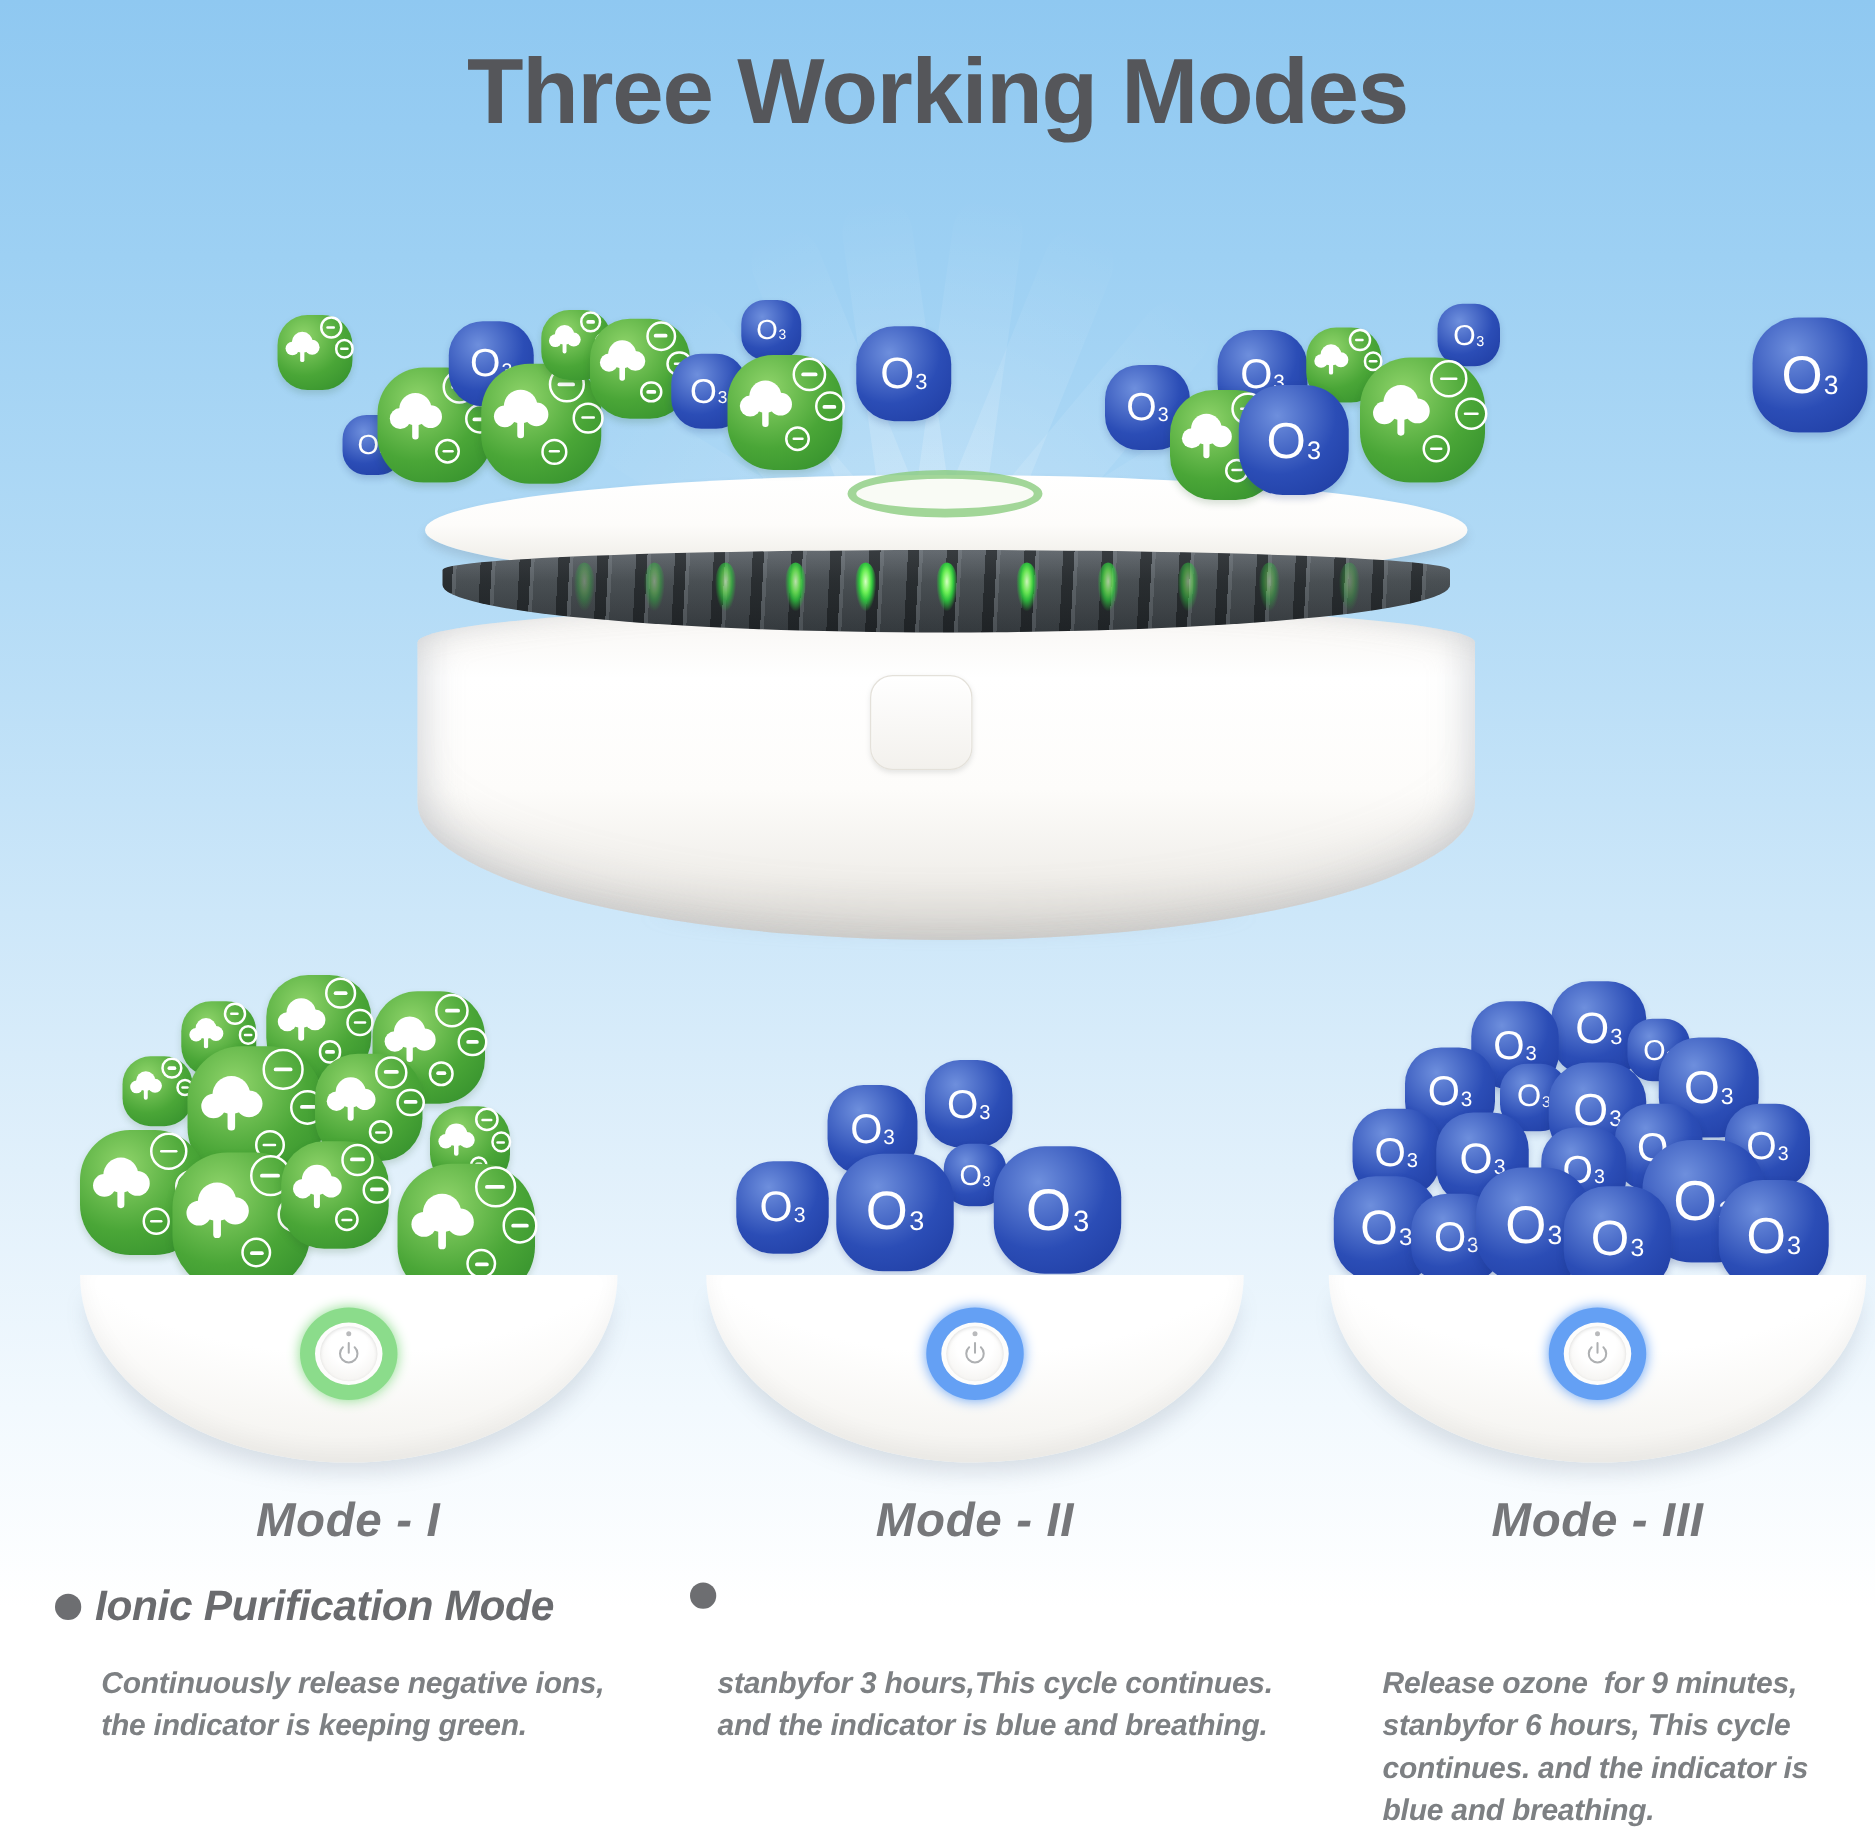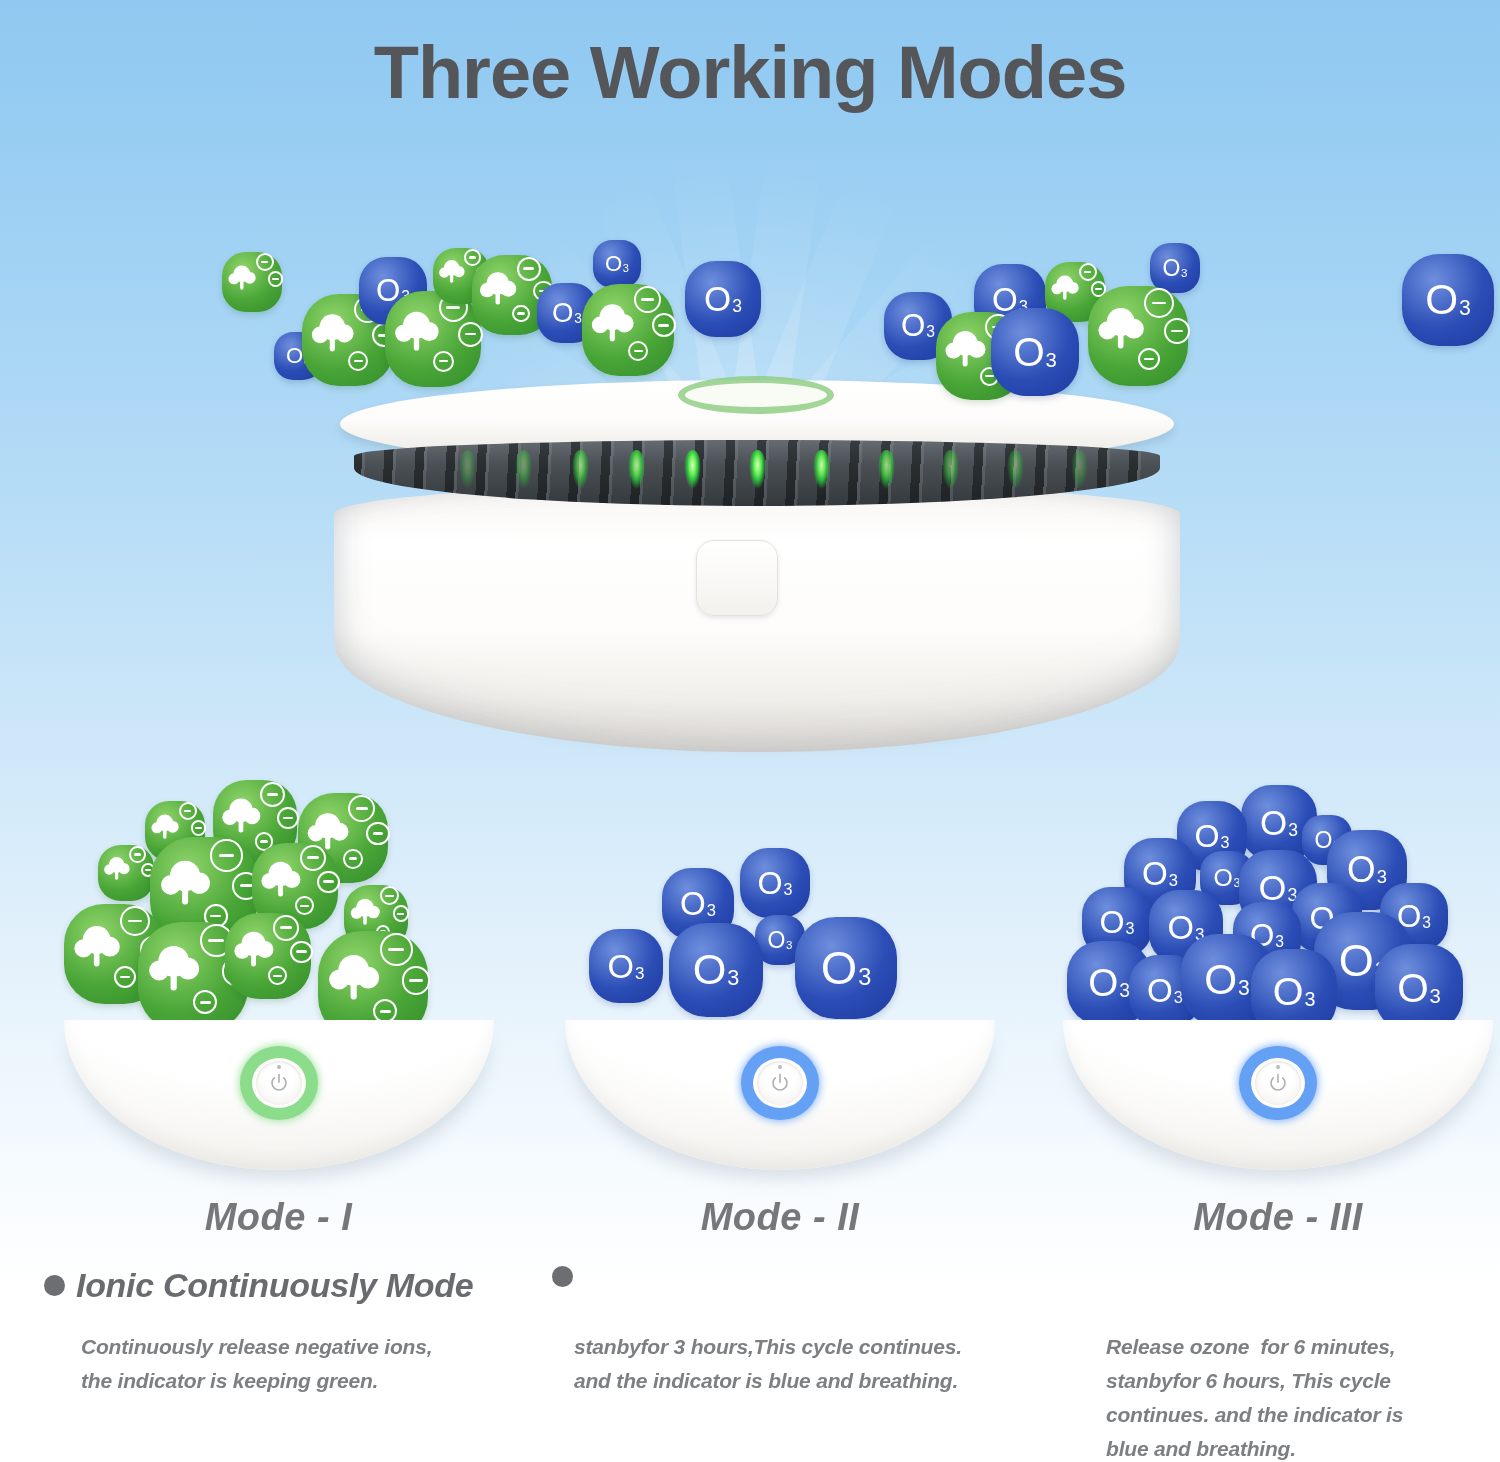--- a/index.html
+++ b/index.html
@@ -120,21 +120,21 @@
     font-size:38px;font-weight:700;color:#76777a;letter-spacing:0.5px;
   }
   .mode-heading{
     position:absolute;top:246px;left:18px;right:0;
     display:flex;align-items:center;gap:11px;
     font-size:34px;font-weight:700;color:#6a6b6e;letter-spacing:-0.3px;white-space:nowrap;
   }
   .bullet{width:21px;height:21px;border-radius:50%;background:#6d6e71;flex-shrink:0;}
   .mode-desc{position:absolute;top:310px;white-space:pre-wrap;}
   .desc-line{
-    font-size:21px;font-weight:700;color:#7d8083;line-height:34px;
+    font-size:24px;font-weight:700;color:#7d8083;line-height:34px;
     letter-spacing:-0.2px;white-space:pre;
   }
 </style>
 </head>
 <body>
 
 <div id="canvas">
 
   <div class="page-title">Three Working Modes</div>
 
@@ -762,21 +762,21 @@
             <svg class="power-glyph" viewBox="0 0 32 32">
               <path d="M16 5.5 L16 15"></path>
               <path d="M10.2 9.6 A 8.6 8.6 0 1 0 21.8 9.6"></path>
             </svg>
           </div>
         </div>
       </div>
       <div class="mode-label">Mode - I</div>
       <div class="mode-heading">
         <span class="bullet"></span>
-        <span>Ionic Continuously Mode</span>
+        <span>Ionic Purification Mode</span>
       </div>
       <div class="mode-desc" style="left:55px;"><div class="desc-line">Continuously release negative ions,</div><div class="desc-line">the indicator is keeping green.</div></div>
     </div>
 
     <div class="mode-col" style="left:518px;width:492px;">
       <div class="mode-disc">
         <div class="power-ring" style="border-color: rgb(100, 160, 244); box-shadow: rgb(100, 160, 244) 0px 0px 10px;">
           <div class="power-face">
             <span class="led-dot"></span>
             <svg class="power-glyph" viewBox="0 0 32 32">
@@ -799,17 +799,17 @@
           <div class="power-face">
             <span class="led-dot"></span>
             <svg class="power-glyph" viewBox="0 0 32 32">
               <path d="M16 5.5 L16 15"></path>
               <path d="M10.2 9.6 A 8.6 8.6 0 1 0 21.8 9.6"></path>
             </svg>
           </div>
         </div>
       </div>
       <div class="mode-label">Mode - III</div>
-      <div class="mode-desc" style="left:58px;"><div class="desc-line">Release ozone  for 6 minutes,</div><div class="desc-line">stanbyfor 6 hours, This cycle</div><div class="desc-line">continues. and the indicator is</div><div class="desc-line">blue and breathing.</div></div>
+      <div class="mode-desc" style="left:58px;"><div class="desc-line">Release ozone  for 9 minutes,</div><div class="desc-line">stanbyfor 6 hours, This cycle</div><div class="desc-line">continues. and the indicator is</div><div class="desc-line">blue and breathing.</div></div>
     </div>
 
   </div>
 </div>
 
 </body></html>

